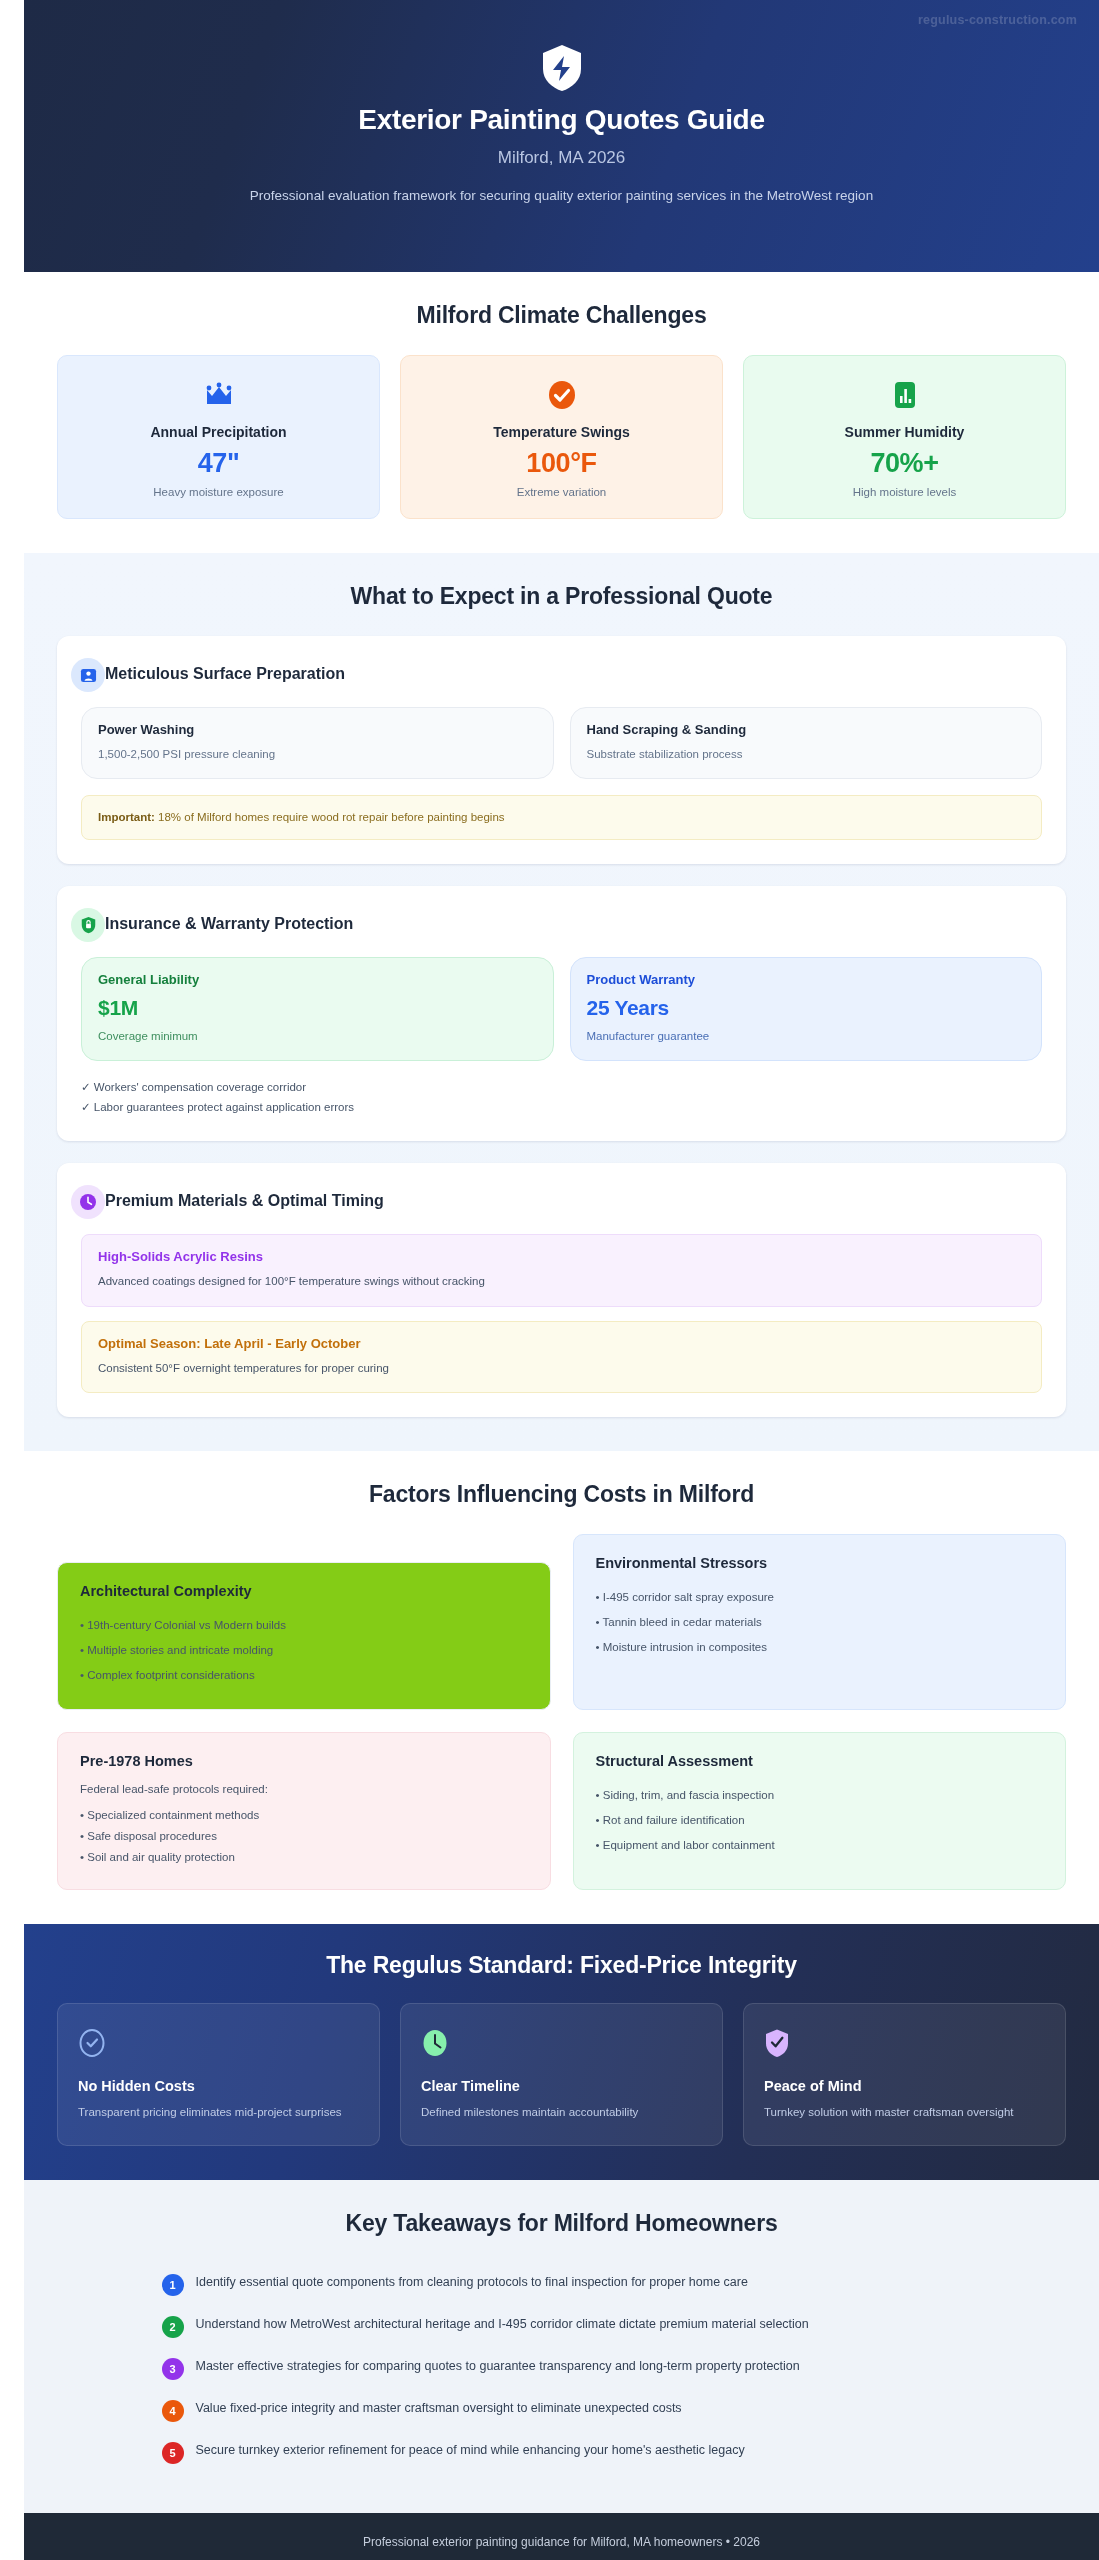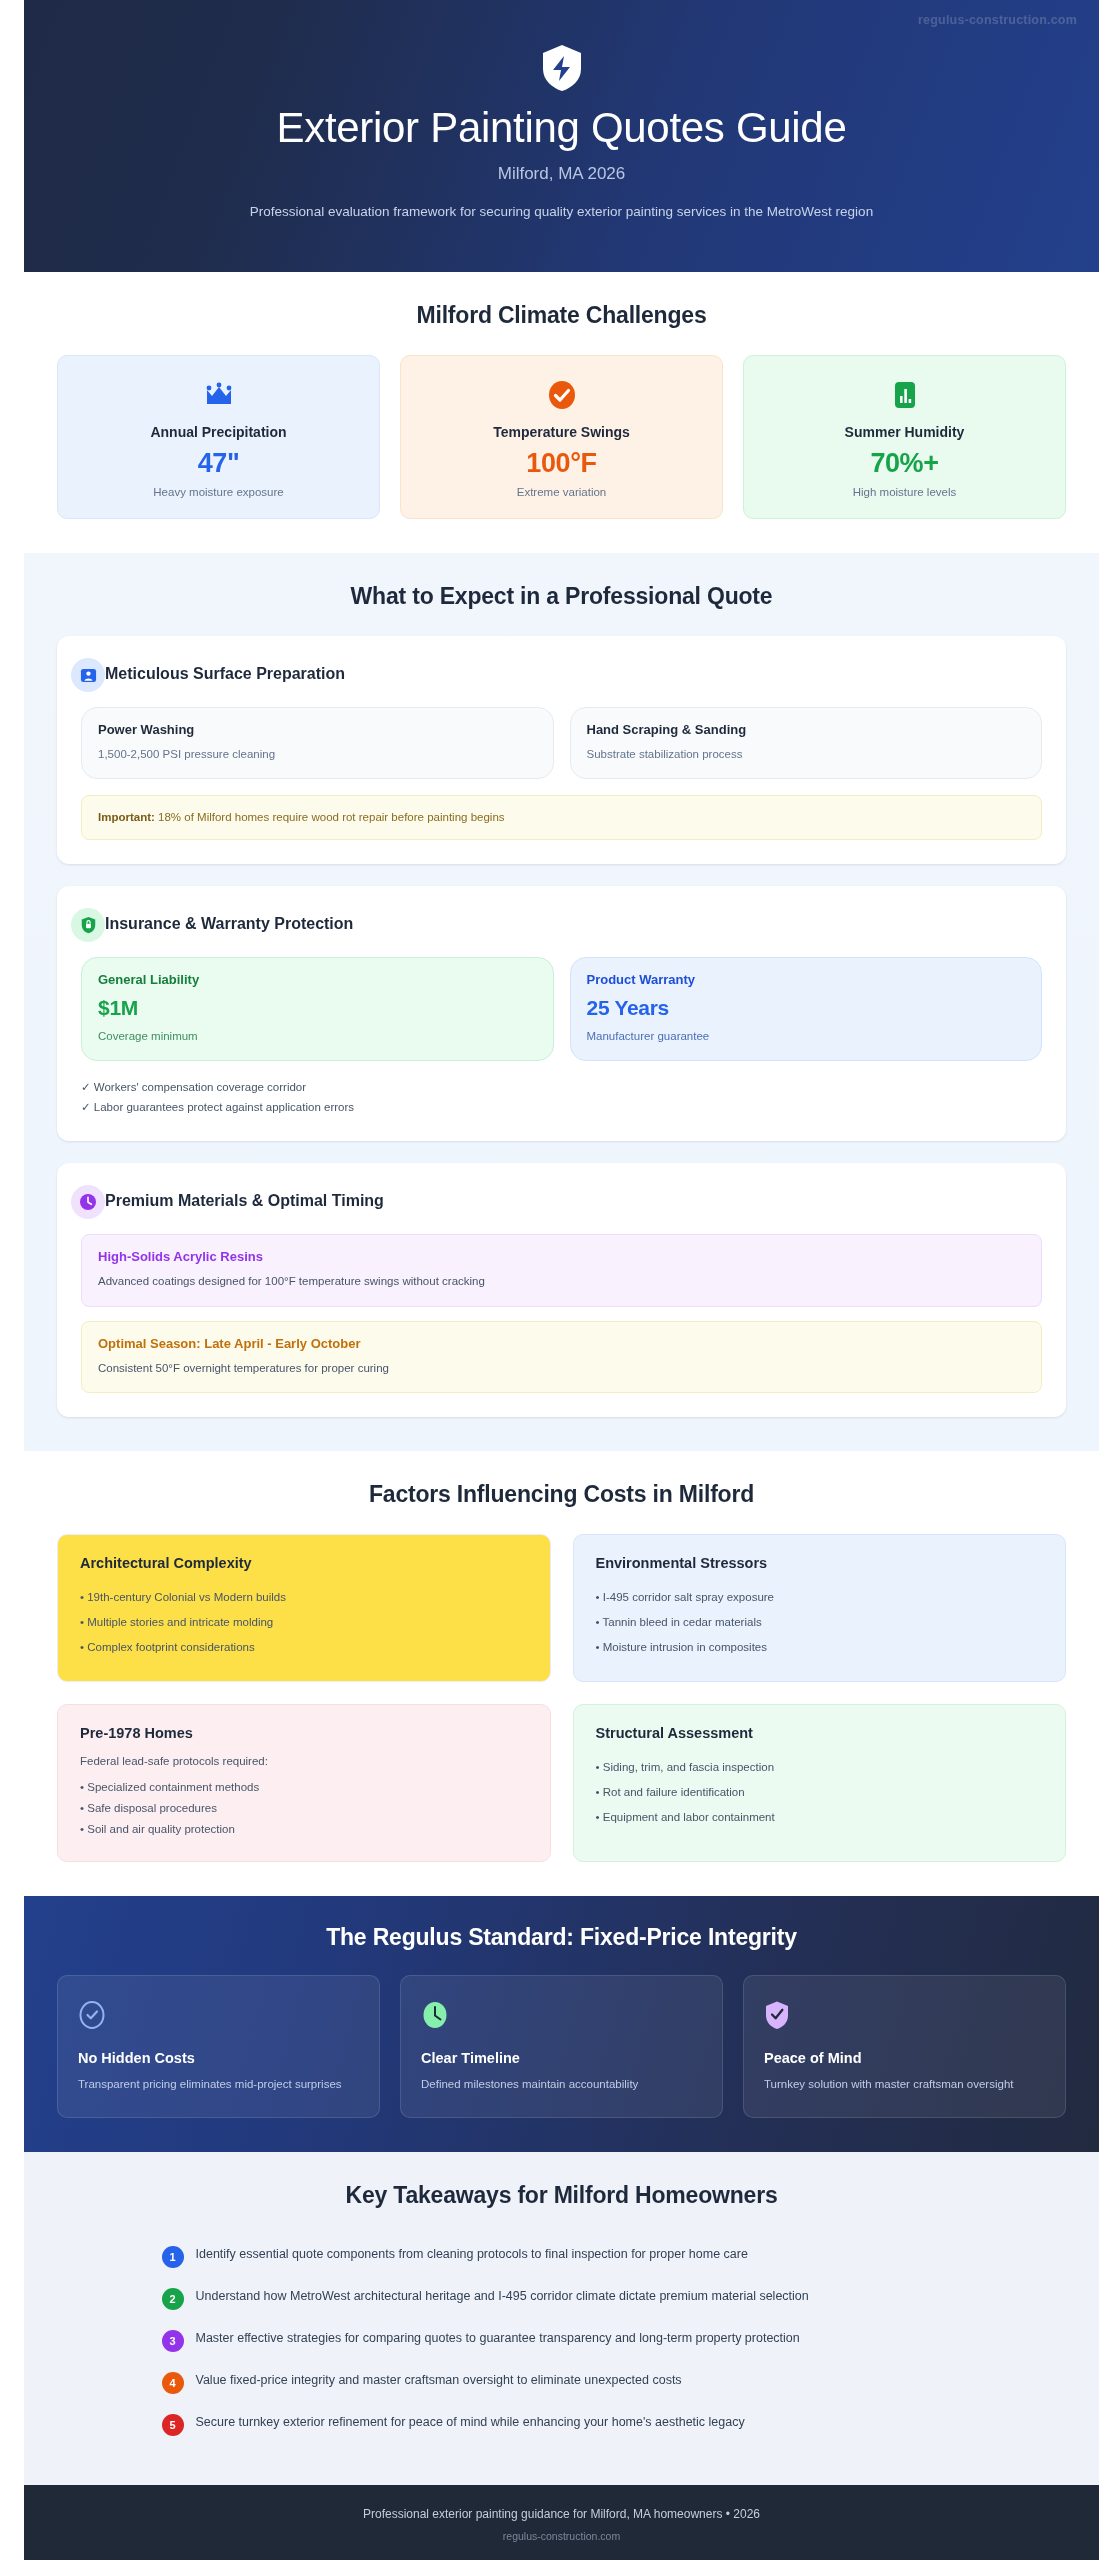--- a/index.html
+++ b/index.html
@@ -27,22 +27,22 @@
   .hero-watermark {
     position: absolute;
     top: 13px; right: 22px;
     font-size: 12.5px;
     font-weight: 700;
     color: rgba(255,255,255,0.19);
     letter-spacing: .2px;
   }
   .hero-logo { margin: 18px auto 12px; width: 44px; height: 48px; display:block; }
   .hero-title {
-    font-size: 42px;
-    font-weight: 400;
+    font-size: 28px;
+    font-weight: 700;
     color: #ffffff;
     letter-spacing: -.3px;
     margin-bottom: 12px;
   }
   .hero-sub {
     font-size: 17px;
     color: #b9c6e2;
     margin-bottom: 18px;
   }
   .hero-desc {
@@ -141,21 +141,21 @@
   .tile .td { font-size: 11.5px; color: #475569; line-height: 1.45; }
   .tile-purple { background: #f9f1fe; border: 1px solid #eedcfb; }
   .tile-purple .tt { color: #9333ea; }
   .tile-amber { background: #fdfbec; border: 1px solid #f4ecc3; }
   .tile-amber .tt { color: #c2700b; }
 
   
   .factors { background: #ffffff; }
   .factors-grid { display: grid; grid-template-columns: 1fr 1fr; gap: 22px 22px; }
   .fcard { border-radius: 10px; padding: 20px 22px 22px; border: 1px solid #e7ebf1; }
-  .f-gray  { background: #fde047; border-color: #e9eef4; }
+  .f-gray  { background: #84cc16; border-color: #e9eef4; margin-top: 28px; }
   .f-blue  { background: #eaf2fe; border-color: #d7e6fc; }
   .f-rose  { background: #fdeff1; border-color: #f8dde2; }
   .f-mint  { background: #ecfbf1; border-color: #d3f2de; }
   .fcard h3 { font-size: 14.5px; font-weight: 700; color: #1e293b; margin-bottom: 14px; }
   .fcard .intro { font-size: 11.5px; color: #475569; margin-bottom: 10px; }
   .fcard ul { list-style: none; }
   .fcard li { font-size: 11.5px; color: #475569; line-height: 1.45; padding: 4px 0; }
   .fcard li.tight { padding: 2px 0; }
 
   

